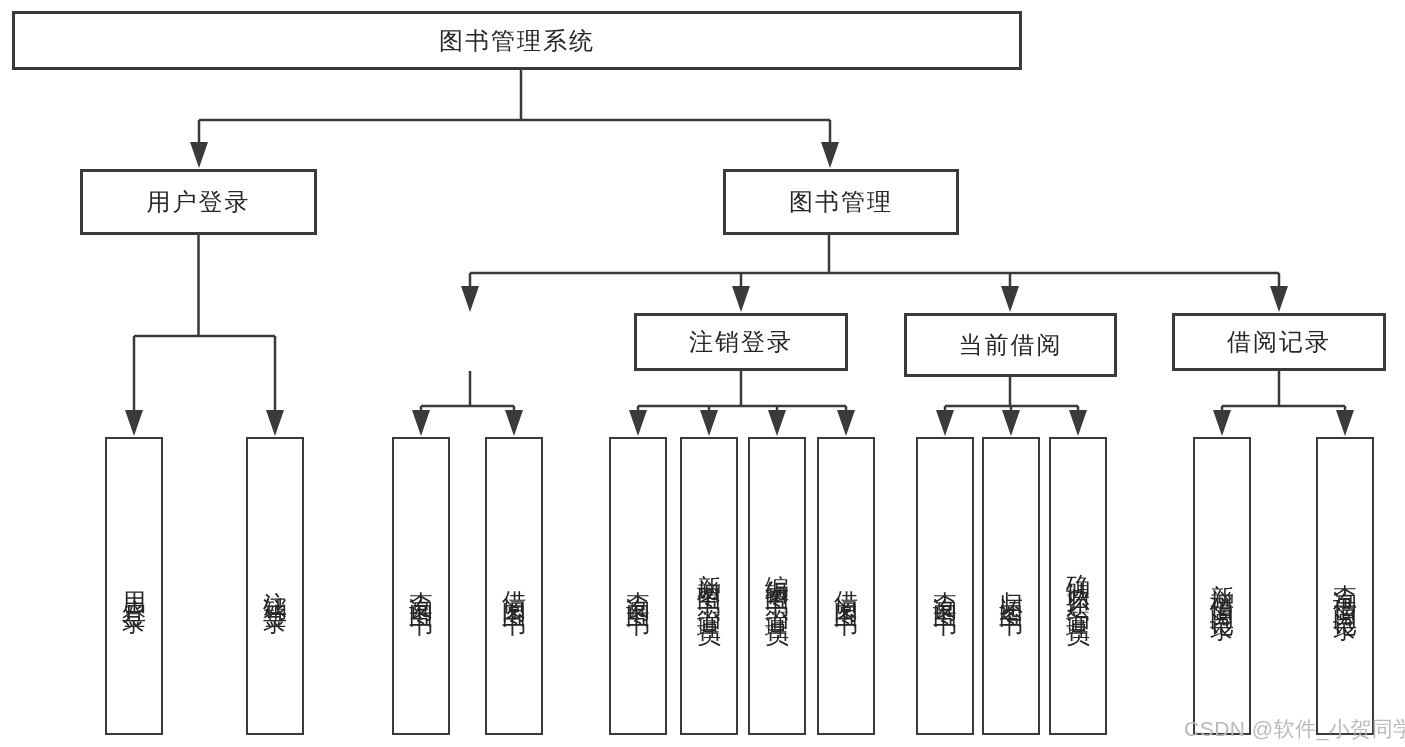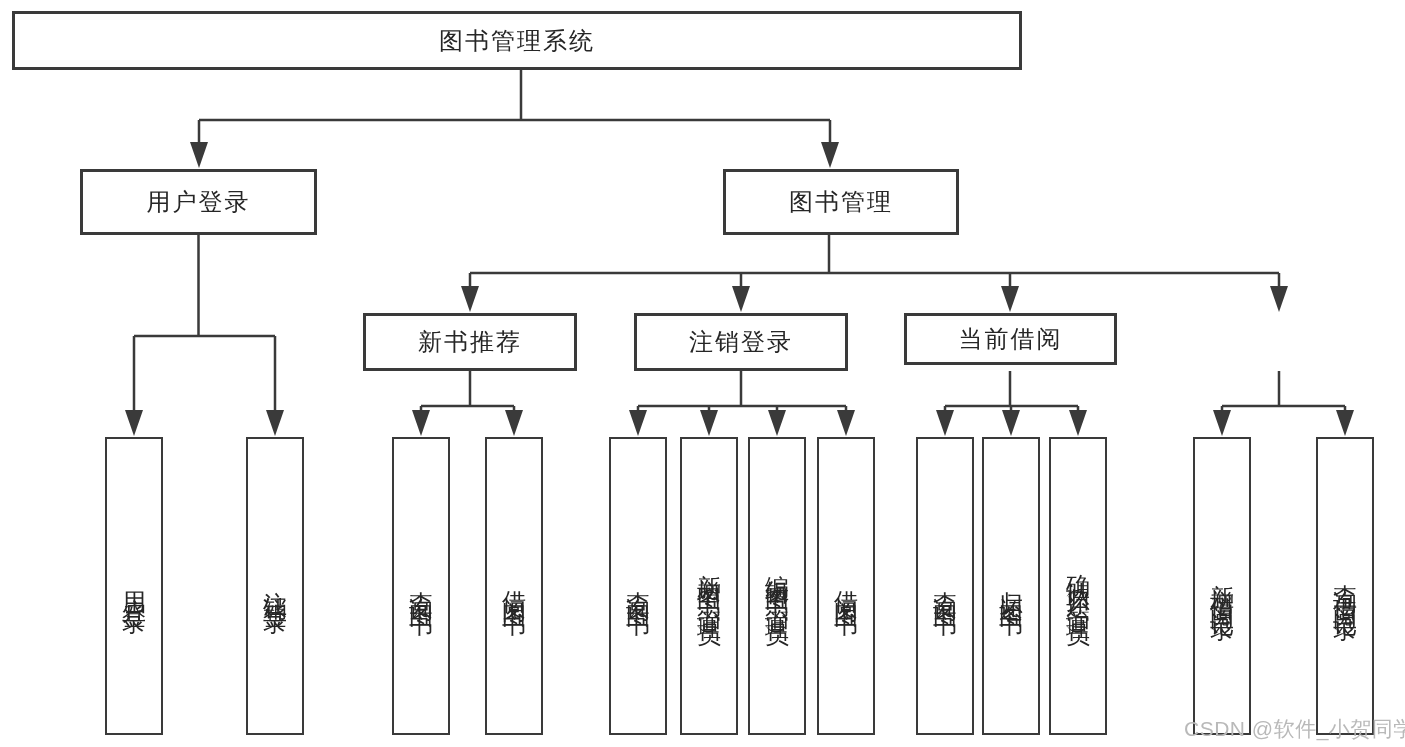--- a/index.html
+++ b/index.html
@@ -95,23 +95,23 @@
       <use href="#arr" x="1222" y="436"></use>
       <use href="#arr" x="1345" y="436"></use>
     </g>
   </svg>
 
   <div class="box hbox" style="left:12px; top:11px; width:1010px; height:59px;">图书管理系统</div>
 
   <div class="box hbox" style="left:80px; top:169px; width:237px; height:66px;">用户登录</div>
   <div class="box hbox" style="left:711px; top:169px; width:236px; height:66px;margin-left:12px;">图书管理</div>
 
-  <div class="box hbox" style="left:363px; top:313px; width:214px; height:58px;">新书推荐</div>
   <div class="box hbox" style="left:634px; top:313px; width:214px; height:58px;">注销登录</div>
-  <div class="box hbox" style="left:904px; top:313px; width:213px; height:52px;">当前借阅</div>
+  <div class="box hbox" style="left:904px; top:313px; width:213px; height:64px;">当前借阅</div>
+  <div class="box hbox" style="left:1172px; top:313px; width:214px; height:58px;">借阅记录</div>
 
   <div class="box vbox" style="left:105px; top:437px; width:58px; height:298px;">
     <span>用户登录</span>
   </div>
   <div class="box vbox" style="left:246px; top:437px; width:58px; height:298px;">
     <span>注销登录</span>
   </div>
 
   <div class="box vbox" style="left:392px; top:437px; width:58px; height:298px;">
     <span>查询图书</span>

